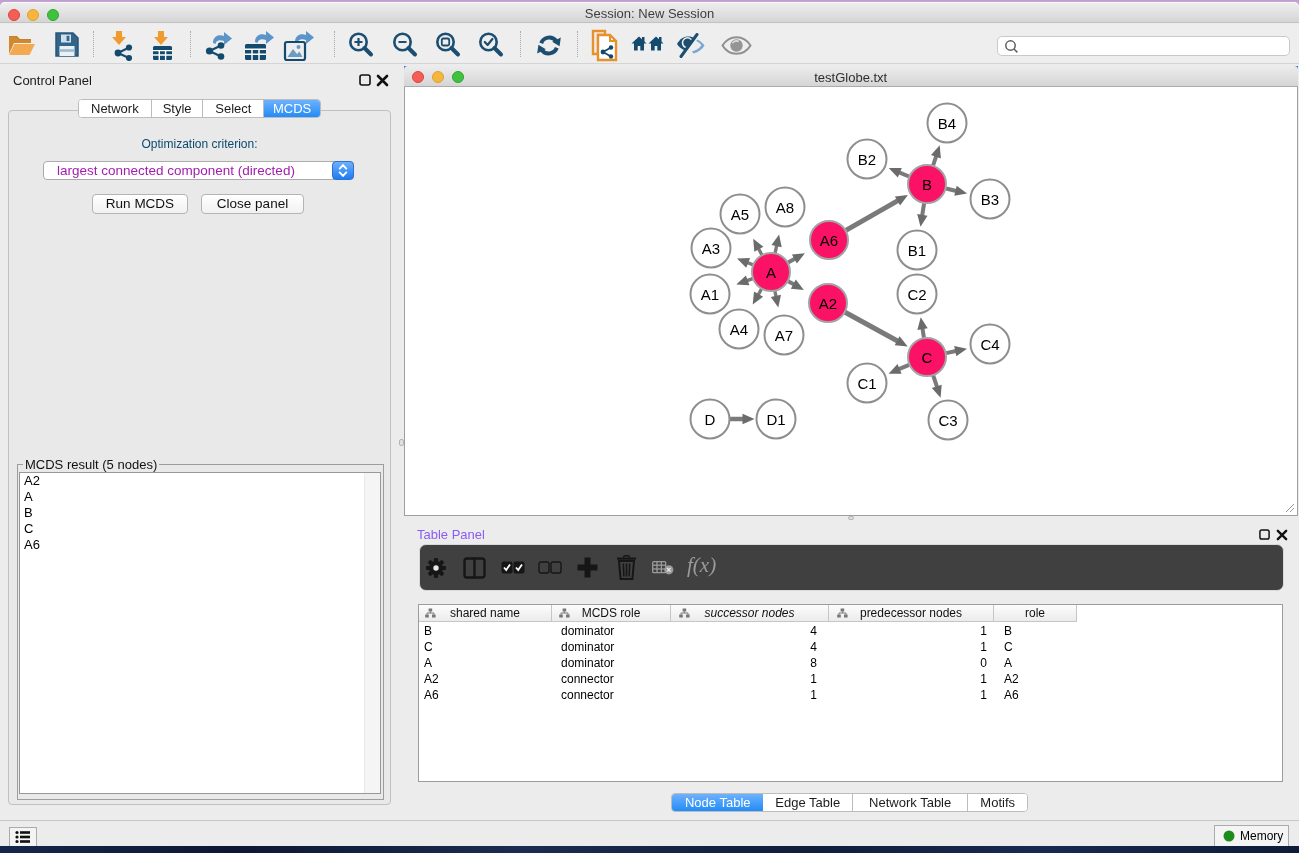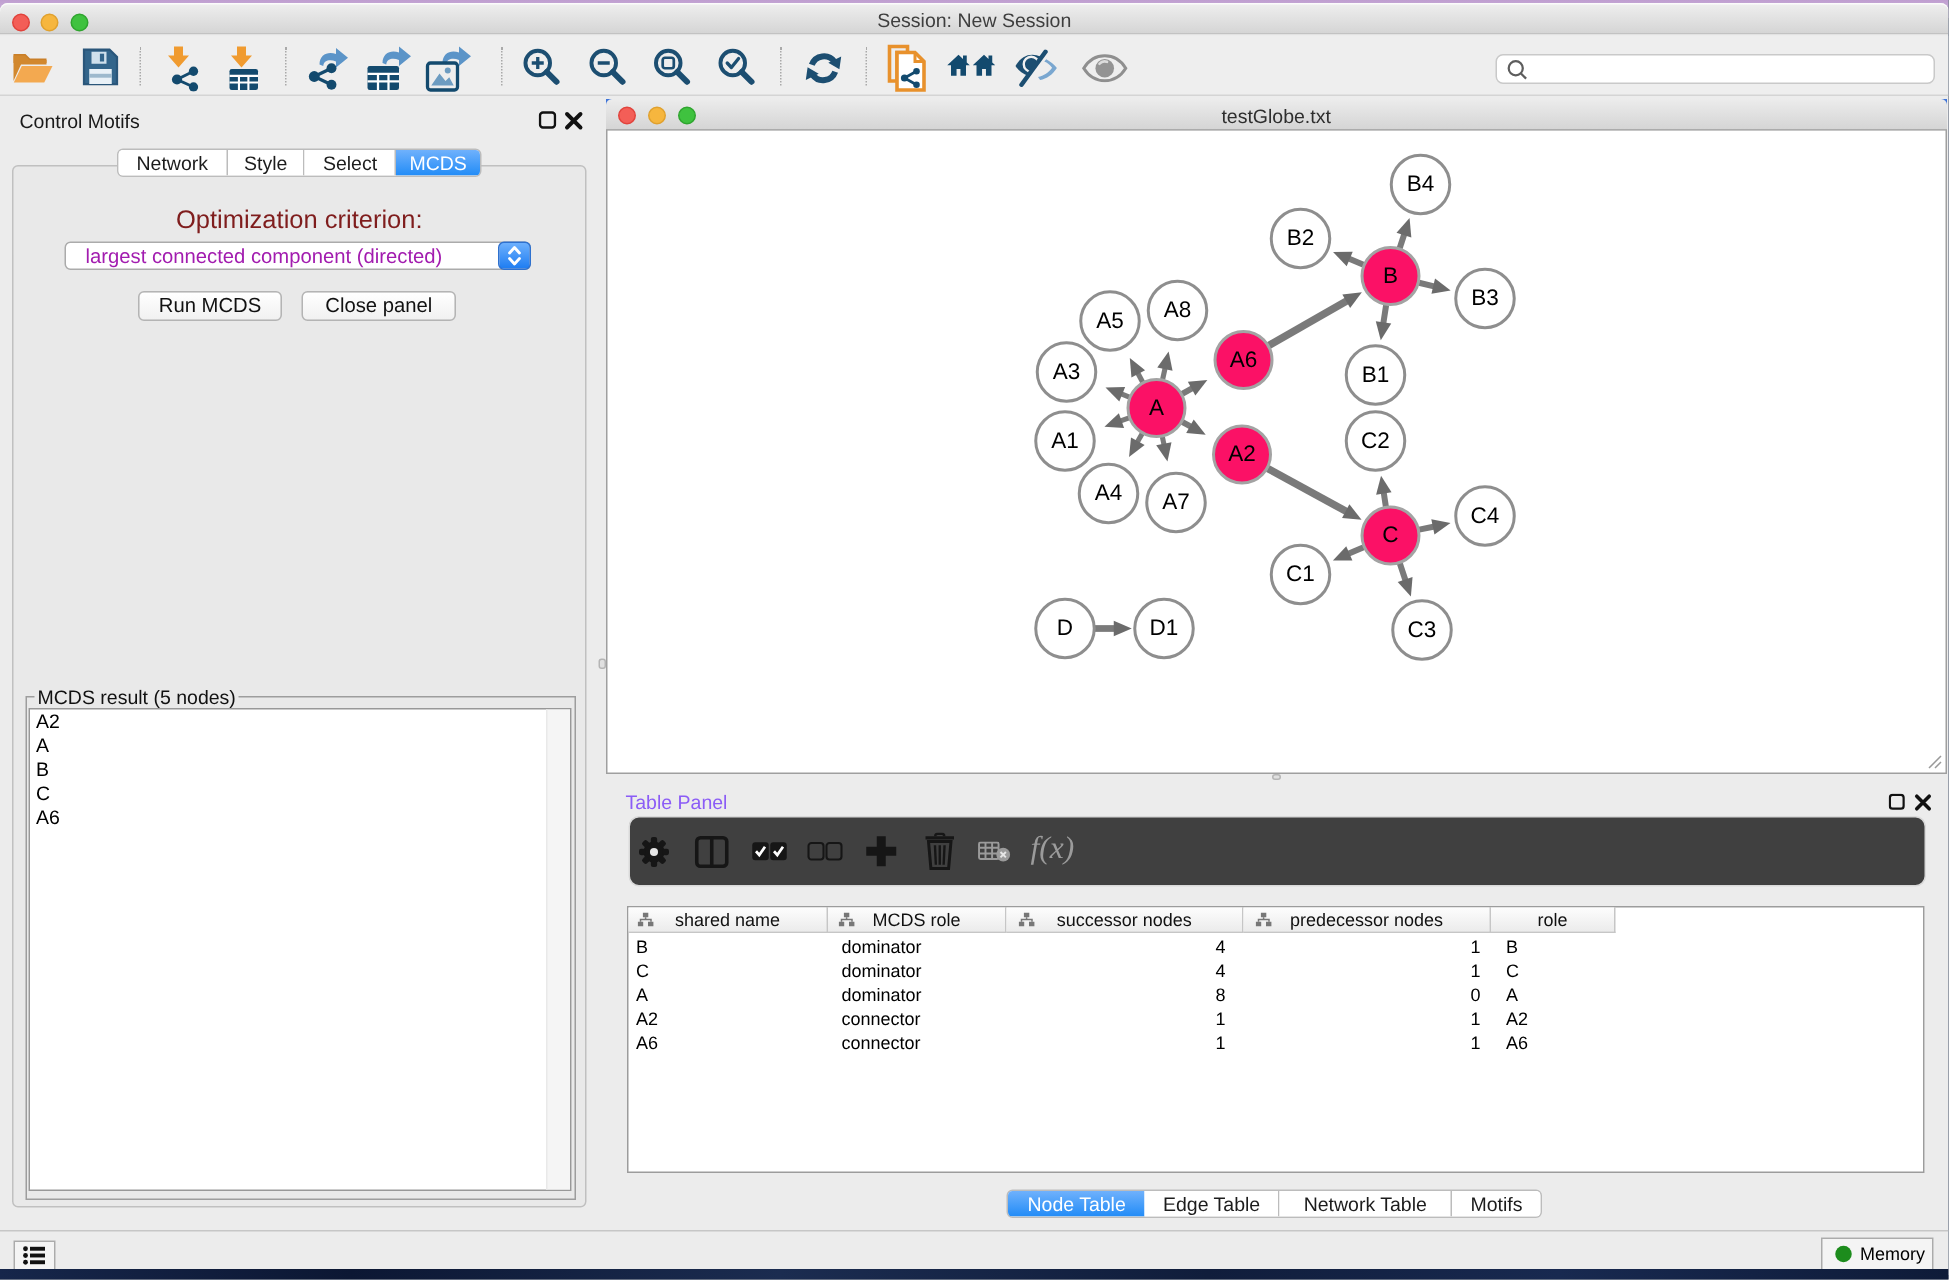--- a/index.html
+++ b/index.html
@@ -36,21 +36,21 @@
   .cp-title { position:absolute; left:13px; top:71px; font-size:13px; color:#1a1a1a; }
   .cp-pane { position:absolute; left:8px; top:108px; width:383px; height:695px;
     border:1px solid #c0c0c0; border-radius:4px; background:#e9e9e9; }
   .tabs { position:absolute; display:flex; height:19px;
     border:1px solid #bcbcbc; border-radius:4px; background:#fff; overflow:hidden; }
   .tab { font-size:13px; color:#1c1c1c; text-align:center; line-height:18px;
     border-right:1px solid #bcbcbc; background:#fff; }
   .tab:last-child { border-right:none; }
   .tab.sel { background:linear-gradient(#6fb1fc,#228cf7); color:#fff; border-right:none; }
   .opt-label { position:absolute; left:0; top:135px; width:399px; text-align:center;
-    font-size:17px; color:#7f1d1d; }
+    font-size:12px; color:#0c4a6e; }
   .combo { position:absolute; left:43px; top:159px; width:311px; height:19px;
     background:#fff; border:1px solid #ababab; border-radius:4px; }
   .combo-text { position:absolute; left:13px; top:1px; font-size:13.5px; color:#a21caf; }
   .combo-btn { position:absolute; right:-1px; top:-1px; width:22px; height:19px;
     border-radius:4px; background:linear-gradient(#6db0fd,#1e7df2);
     border:1px solid #2e71cf; }
   .pushbtn { position:absolute; height:20px; background:linear-gradient(#ffffff,#f1f1f1);
     border:1px solid #b4b4b4; border-radius:4px; font-size:13.5px; color:#111;
     text-align:center; line-height:18px; }
   .groupbox { position:absolute; left:17px; top:462px; width:367px; height:336px; }
@@ -249,21 +249,21 @@
     <div class="sep" style="left:520px"></div>
     <div class="sep" style="left:577px"></div>
     <div class="searchbox">
       <svg width="16" height="16" style="position:absolute;left:6px;top:2px" viewBox="0 0 16 16">
         <circle cx="6.5" cy="6.5" r="4.7" fill="none" stroke="#5d5d5d" stroke-width="1.5"></circle>
         <line x1="10" y1="10" x2="13.4" y2="13.4" stroke="#5d5d5d" stroke-width="1.5"></line>
       </svg>
     </div>
   </div>
 
-  <div class="cp-title">Control Motifs</div>
+  <div class="cp-title">Control Panel</div>
   <svg width="12" height="12" style="position:absolute;left:359px;top:72px" viewBox="0 0 12 12">
     <rect x="1" y="1" width="10" height="10" fill="none" stroke="#111" stroke-width="1.6" rx="2"></rect>
   </svg>
   <svg width="13" height="13" style="position:absolute;left:376px;top:72px" viewBox="0 0 13 13">
     <path d="M2 2 L11 11 M11 2 L2 11" stroke="#111" stroke-width="2.6" stroke-linecap="round"></path>
   </svg>
   <div class="cp-pane"></div>
   <div class="tabs" style="left:78px;top:97px;width:243px;">
     <div class="tab" style="width:73px;">Network</div>
     <div class="tab" style="width:52px;">Style</div>
@@ -477,21 +477,21 @@
         </svg>
   shared name</div>
 <div class="tbl-head" style="left:133px;width:119px;">
   <svg class="hicon" style="left:7px" width="11" height="10" viewBox="0 0 11 10">
           <rect x="3.6" y="0.5" width="3.6" height="3" fill="#777"></rect>
           <rect x="0.2" y="6.5" width="3.6" height="3" fill="#777"></rect>
           <rect x="7" y="6.5" width="3.6" height="3" fill="#777"></rect>
           <path d="M5.4 3.5 L5.4 5 M2 6.5 L2 5 L9 5 L9 6.5" stroke="#777" fill="none" stroke-width="1"></path>
         </svg>
   MCDS role</div>
-<div class="tbl-head" style="left:252px;width:158px;">
+<div class="tbl-head" style="left:252px;width:158px;font-style:italic;">
   <svg class="hicon" style="left:8px" width="11" height="10" viewBox="0 0 11 10">
           <rect x="3.6" y="0.5" width="3.6" height="3" fill="#777"></rect>
           <rect x="0.2" y="6.5" width="3.6" height="3" fill="#777"></rect>
           <rect x="7" y="6.5" width="3.6" height="3" fill="#777"></rect>
           <path d="M5.4 3.5 L5.4 5 M2 6.5 L2 5 L9 5 L9 6.5" stroke="#777" fill="none" stroke-width="1"></path>
         </svg>
   successor nodes</div>
 <div class="tbl-head" style="left:410px;width:165px;">
   <svg class="hicon" style="left:8px" width="11" height="10" viewBox="0 0 11 10">
           <rect x="3.6" y="0.5" width="3.6" height="3" fill="#777"></rect>

